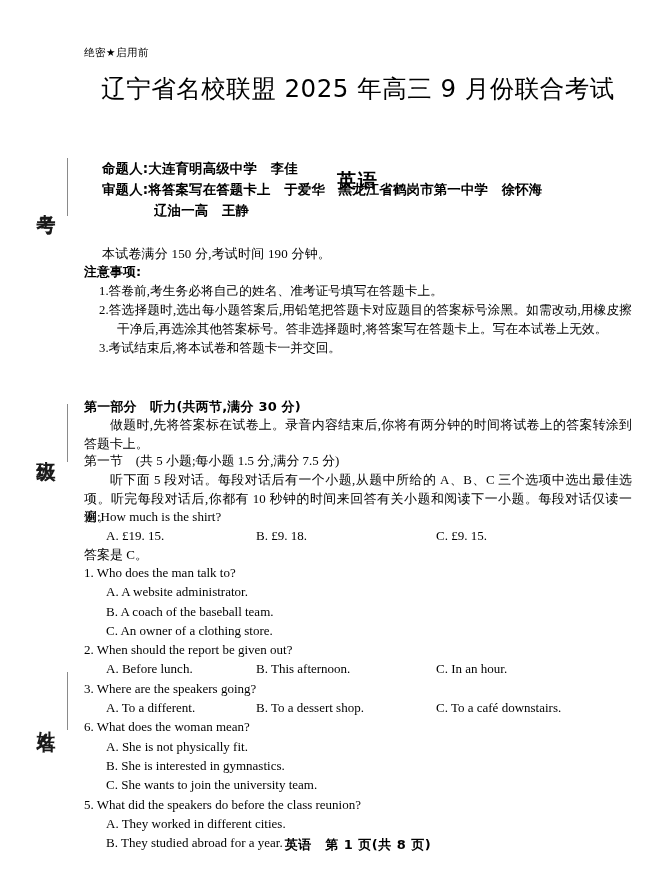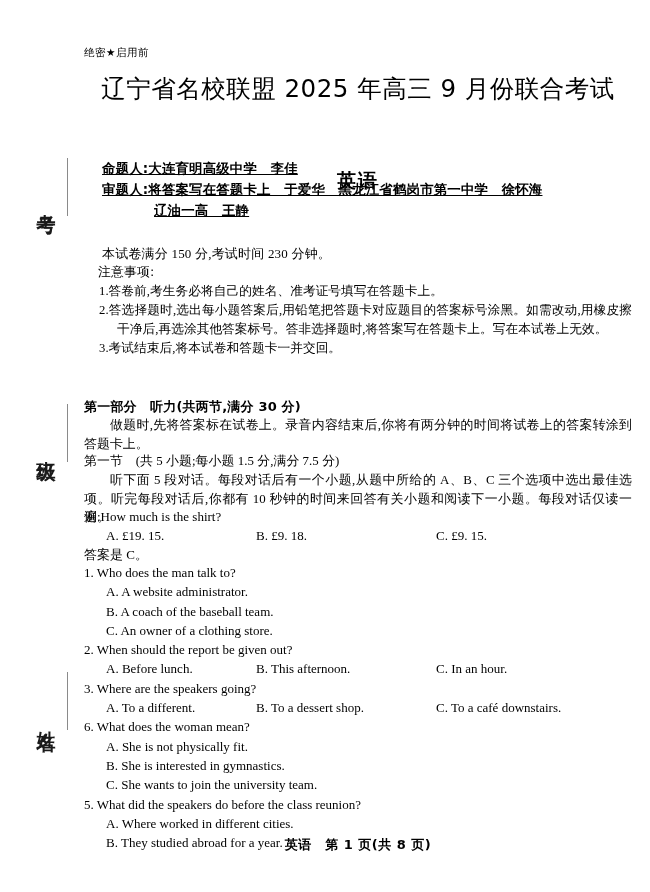--- a/index.html
+++ b/index.html
@@ -110,40 +110,39 @@
     position: absolute;
     left: 18px;
     top: 158px;
     width: 530px;
     font-family: "DejaVu Sans", sans-serif;
     font-weight: 700;
     font-size: 13.4px;
     line-height: 21px;
     letter-spacing: 0.2px;
     white-space: nowrap;
-    text-decoration: underline;
   }
   .setters .ln { display: block; }
   .setters .ind { padding-left: 52px; }
 
   .fullscore {
     position: absolute;
     left: 18px;
     top: 245px;
     font-size: 13px;
     letter-spacing: 0.2px;
     white-space: nowrap;
   }
 
   .notice-head {
     position: absolute;
-    left: 14px;
+    left: 0;
     top: 264px;
     font-family: "DejaVu Sans", sans-serif;
-    font-weight: 400;
+    font-weight: 700;
     font-size: 12.8px;
     letter-spacing: 0.2px;
   }
 
   .notice-list {
     position: absolute;
     left: 0;
     top: 282px;
     width: 548px;
     font-size: 12.7px;
@@ -276,21 +275,21 @@
     <div class="exam-title">辽宁省名校联盟 2025 年高三 9 月份联合考试</div>
 
     <div class="subject-title">英语</div>
 
     <div class="setters">
       <span class="ln">命题人:大连育明高级中学　李佳</span>
       <span class="ln">审题人:将答案写在答题卡上　于爱华　黑龙江省鹤岗市第一中学　徐怀海</span>
       <span class="ln ind">辽油一高　王静</span>
     </div>
 
-    <div class="fullscore">本试卷满分 150 分,考试时间 230 分钟。</div>
+    <div class="fullscore">本试卷满分 150 分,考试时间 190 分钟。</div>
 
     <div class="notice-head">注意事项:</div>
 
     <div class="notice-list">
       <span class="notice-item">1.答卷前,考生务必将自己的姓名、准考证号填写在答题卡上。</span>
       <span class="notice-item">2.答选择题时,选出每小题答案后,用铅笔把答题卡对应题目的答案标号涂黑。如需改动,用橡皮擦干净后,再选涂其他答案标号。答非选择题时,将答案写在答题卡上。写在本试卷上无效。</span>
       <span class="notice-item">3.考试结束后,将本试卷和答题卡一并交回。</span>
     </div>
 
     <div class="part-head">第一部分　听力(共两节,满分 30 分)</div>
@@ -345,21 +344,21 @@
         <span class="q-opts-stack">
           <span class="opt">A. She is not physically fit.</span>
           <span class="opt">B. She is interested in gymnastics.</span>
           <span class="opt">C. She wants to join the university team.</span>
         </span>
       </div>
 
       <div class="q-block">
         <span class="q-stem">5. What did the speakers do before the class reunion?</span>
         <span class="q-opts-stack">
-          <span class="opt">A. Where worked in different cities.</span>
+          <span class="opt">A. They worked in different cities.</span>
           <span class="opt">B. They studied abroad for a year.</span>
         </span>
       </div>
 
     </div>
 
     <div class="footer">英语　第 1 页(共 8 页)</div>
 
   </div>
 </div>

